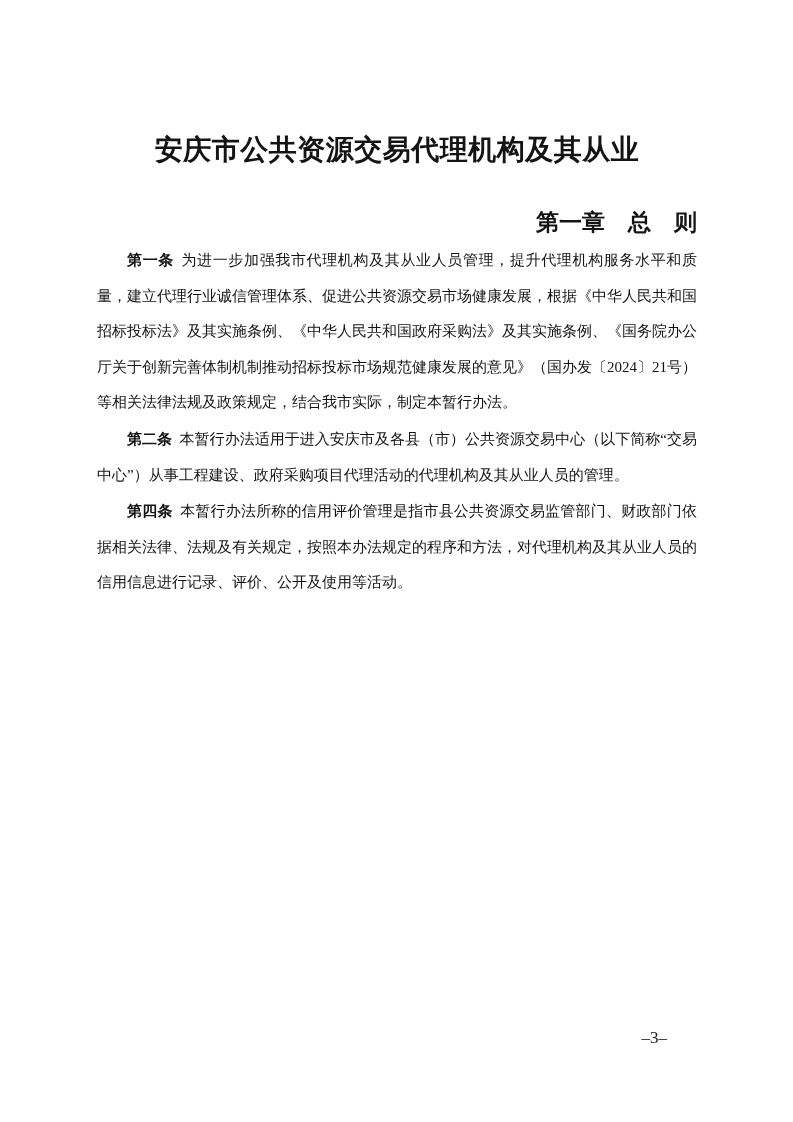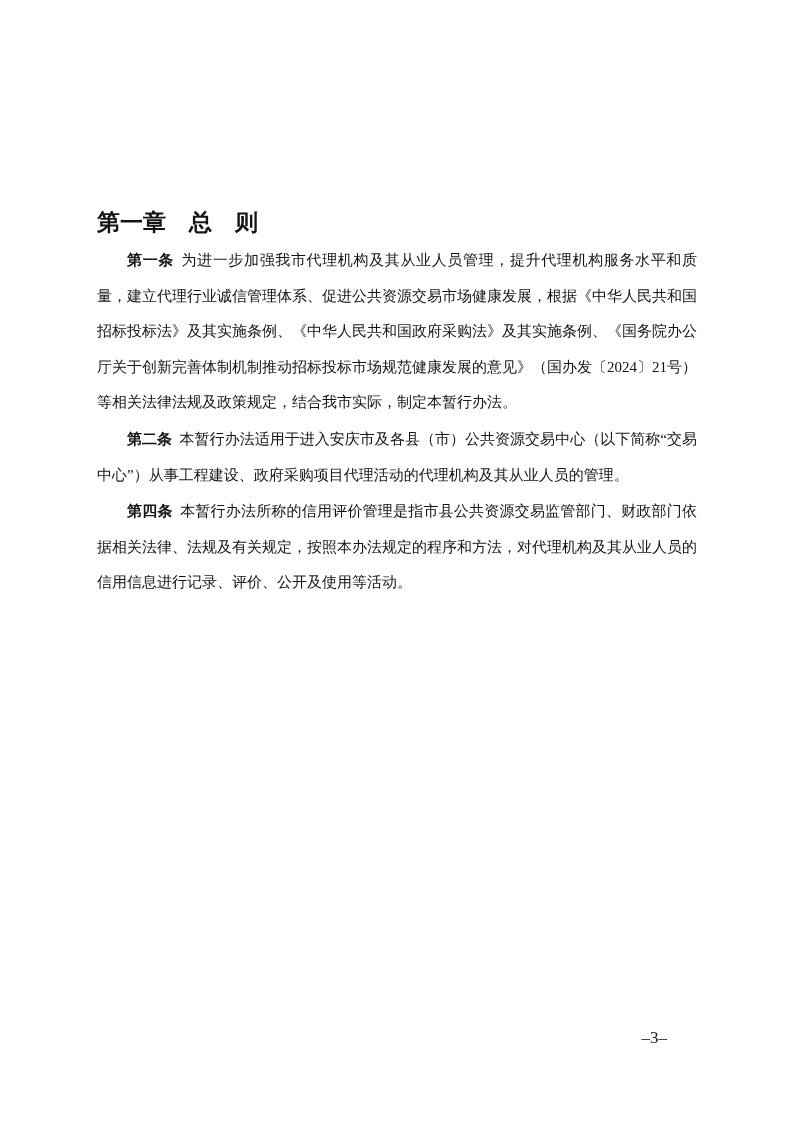--- a/index.html
+++ b/index.html
@@ -28,21 +28,21 @@
     line-height: 40px;
     font-weight: bold;
     text-align: center;
     letter-spacing: 0.5px;
   }
   .chapter-heading {
     margin: 32px 0 0 0;
     font-size: 23px;
     line-height: 40px;
     font-weight: bold;
-    text-align: left;
+    text-align: right;
     font-family: "Liberation Sans", "DejaVu Sans", sans-serif;
   }
   .body-text {
     margin-top: 0;
     font-size: 15px;
     line-height: 35.6px;
     text-align: justify;
   }
   .body-text p {
     margin: 0;
@@ -64,21 +64,21 @@
     color: #1a1a1a;
   }
 </style>
 </head>
 <body>
 
 <div class="page">
   <div class="doc">
 
     <h1 class="doc-title">
-      <br>
+      <span>安庆市公共资源交易代理机构及其从业</span><br>
     </h1>
 
     <h2 class="chapter-heading">第一章　总　则</h2>
 
     <div class="body-text">
       <p><span class="article-lead">第一条</span><span>为进一步加强我市代理机构及其从业人员管理，提升代理机构服务水平和质量，建立代理行业诚信管理体系、促进公共资源交易市场健康发展，根据《中华人民共和国招标投标法》及其实施条例、《中华人民共和国政府采购法》及其实施条例、《国务院办公厅关于创新完善体制机制推动招标投标市场规范健康发展的意见》（国办发〔2024〕21号）等相关法律法规及政策规定，结合我市实际，制定本暂行办法。</span></p>
       <p><span class="article-lead">第二条</span><span>本暂行办法适用于进入安庆市及各县（市）公共资源交易中心（以下简称“交易中心”）从事工程建设、政府采购项目代理活动的代理机构及其从业人员的管理。</span></p>
       <p><span class="article-lead">第四条</span><span>本暂行办法所称的信用评价管理是指市县公共资源交易监管部门、财政部门依据相关法律、法规及有关规定，按照本办法规定的程序和方法，对代理机构及其从业人员的信用信息进行记录、评价、公开及使用等活动。</span></p>
     </div>
 

